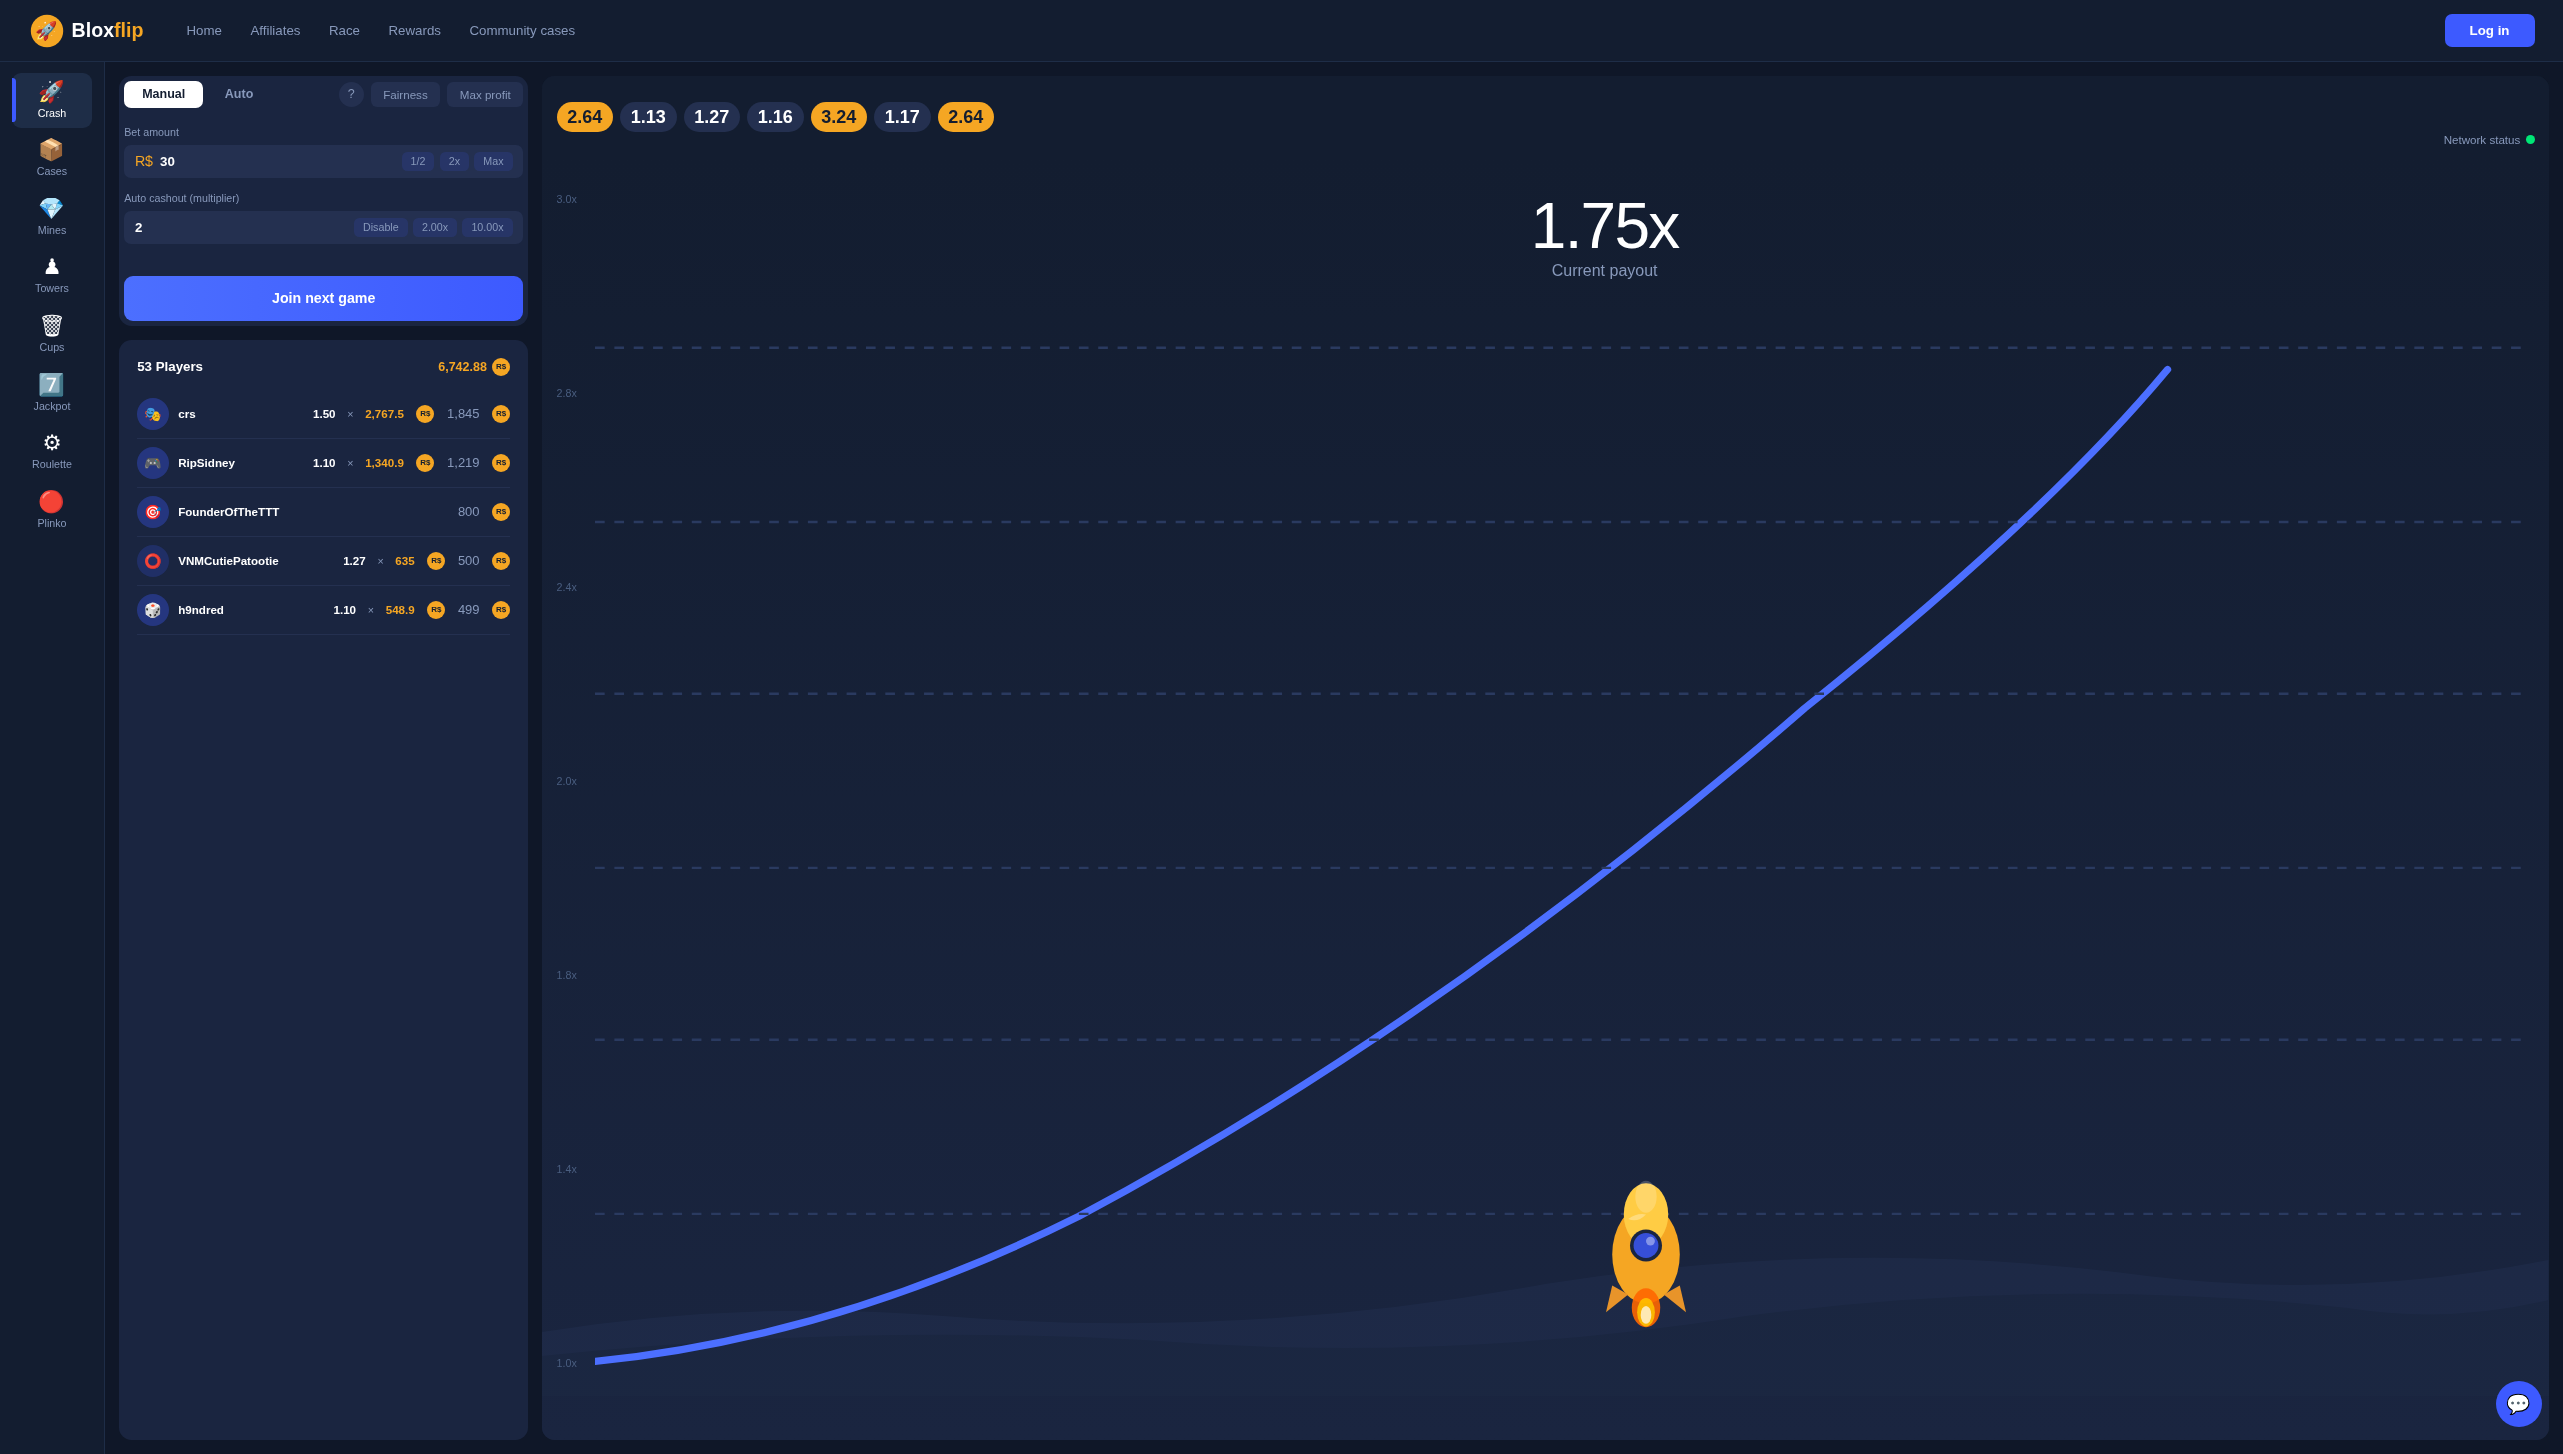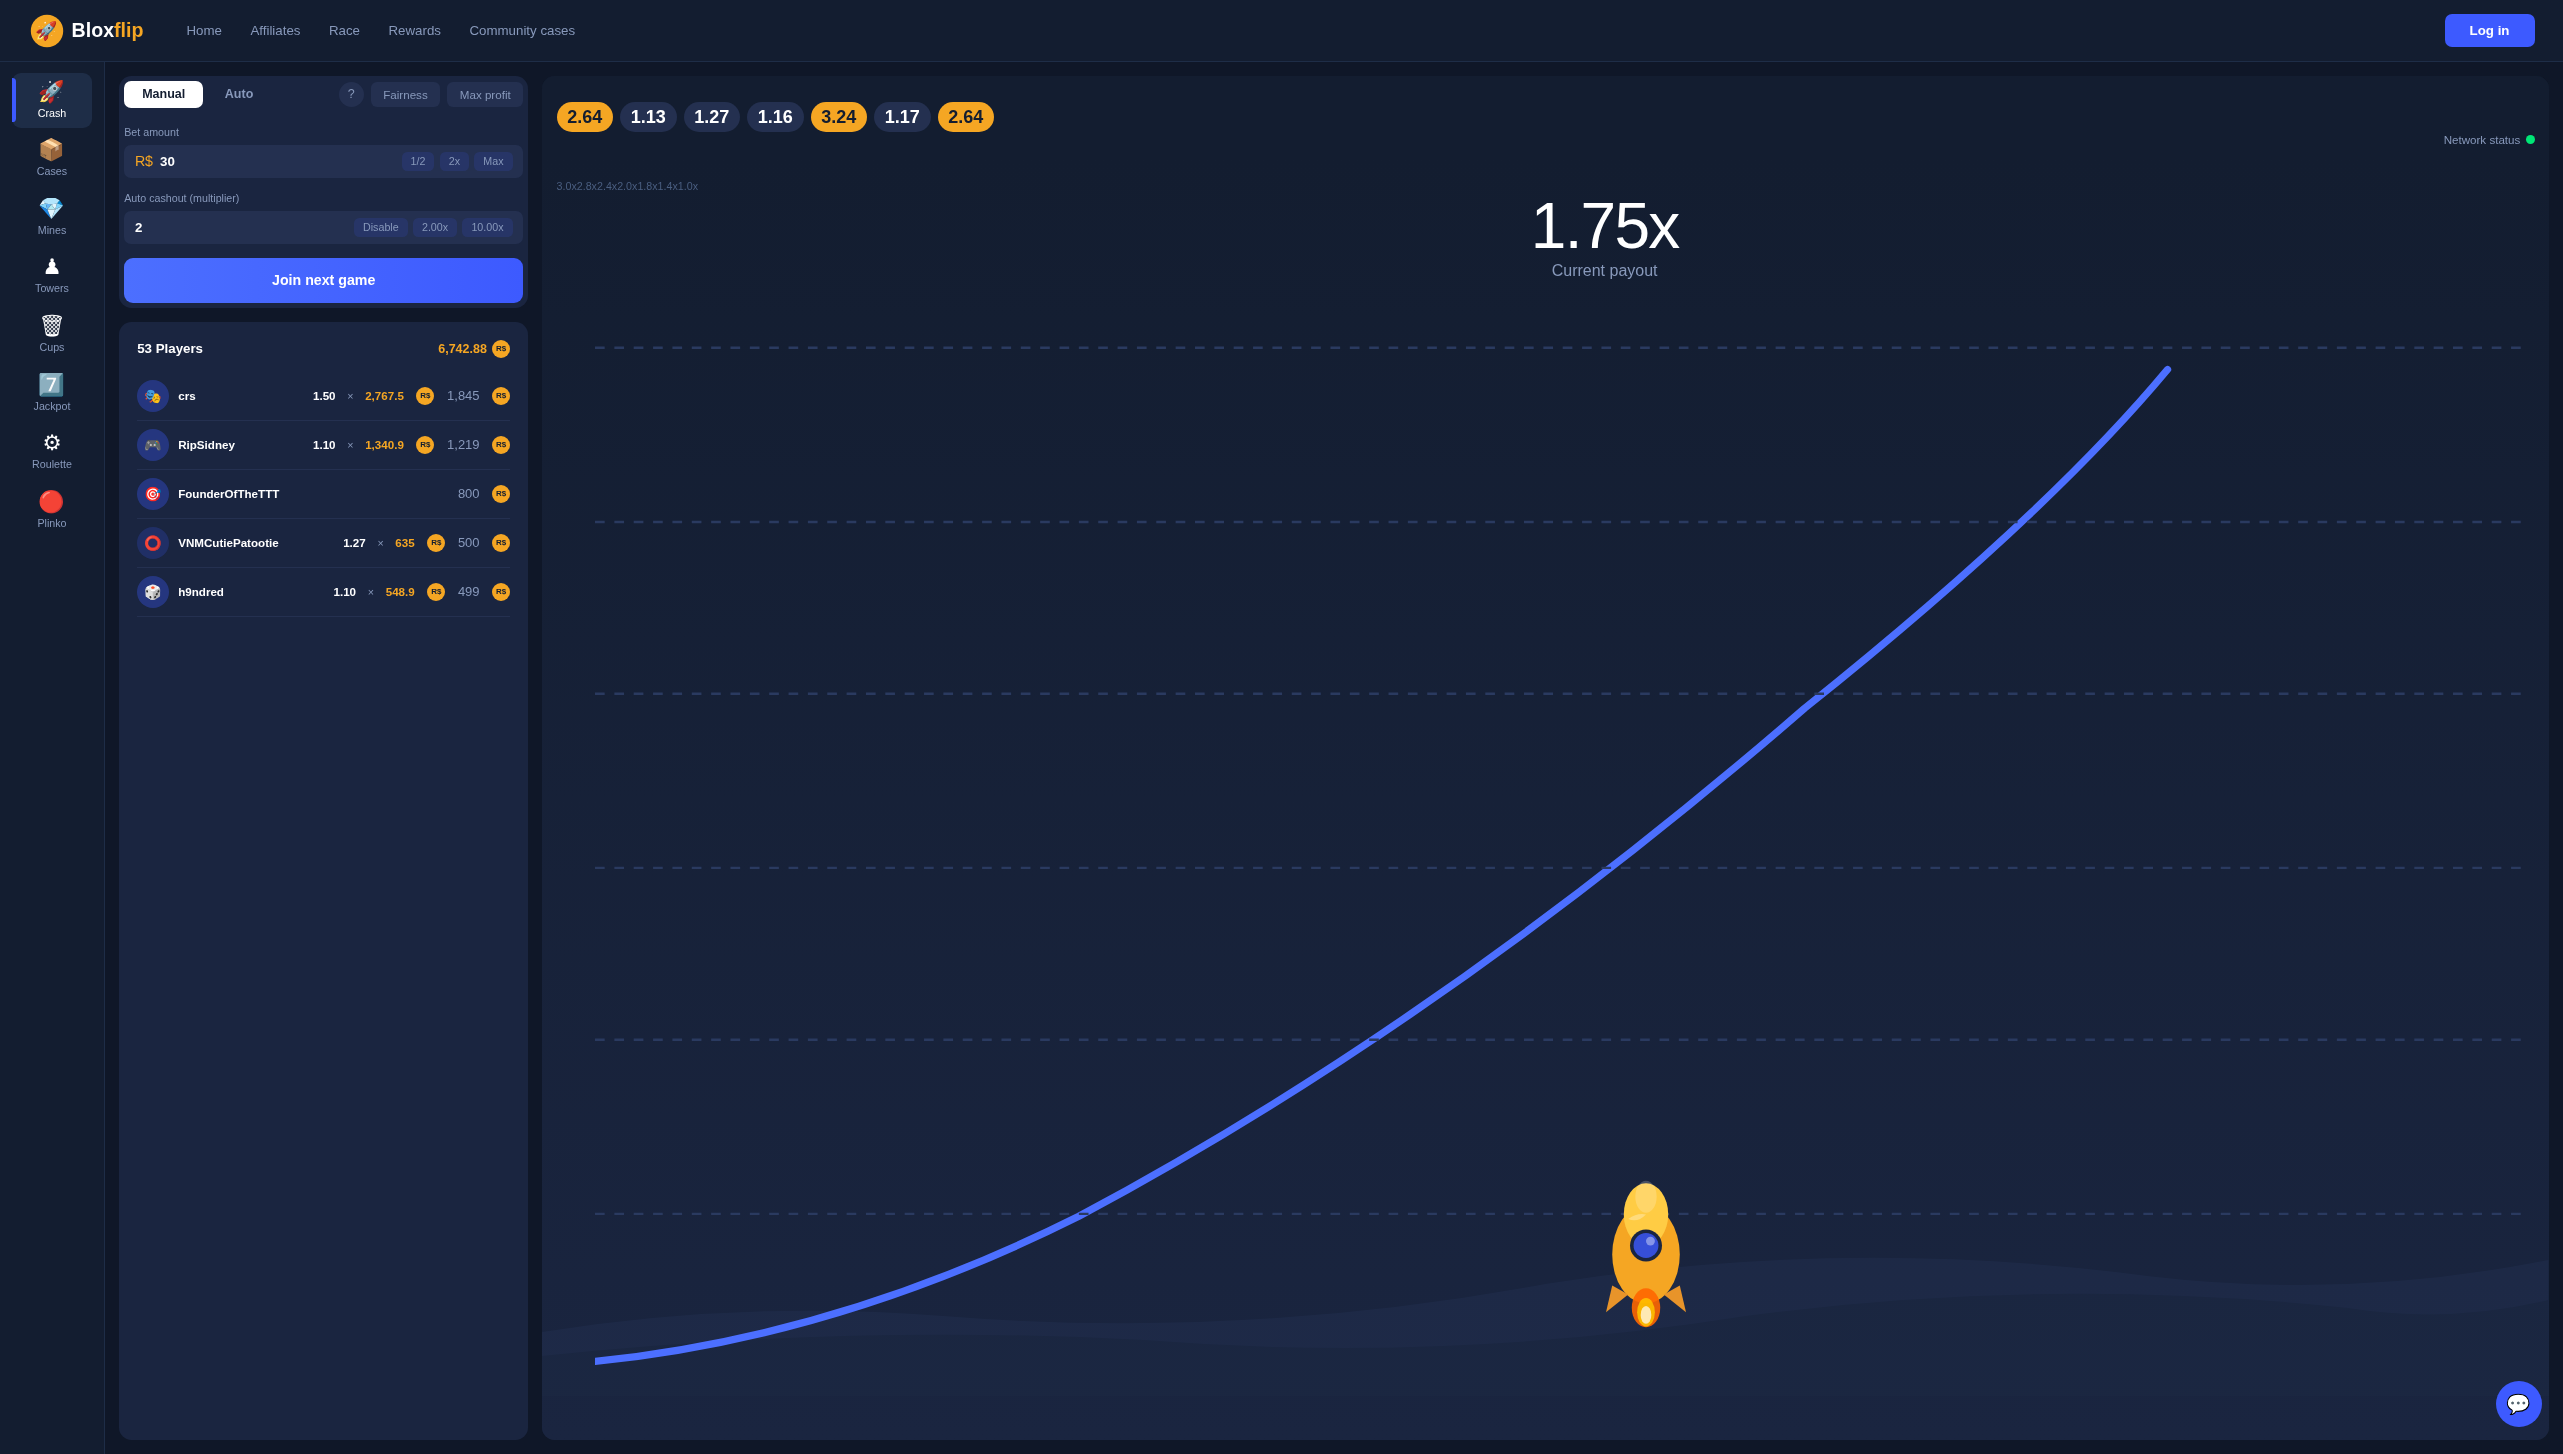--- a/index.html
+++ b/index.html
@@ -206,21 +206,21 @@
     .join-btn {
       width: 100%;
       padding: 14.2px;
       background: linear-gradient(90deg, #4c6fff, #3d5aff);
       border: none;
       border-radius: 9px;
       color: #fff;
       font-size: 14.2px;
       font-weight: 700;
       cursor: pointer;
-      margin-top: 0;
+      margin-top: 18px;
     }
     .question-btn {
       width: 25px;
       height: 25px;
       border-radius: 50%;
       background: #243050;
       border: none;
       color: #8899bb;
       font-size: 12.5px;
       cursor: pointer;
@@ -386,23 +386,24 @@
     .payout-label {
       font-size: 16px;
       color: #8899bb;
       margin-top: 3.6px;
     }
 
     
     .chart-y-labels {
       position: absolute;
       left: 14.2px;
-      top: 4px;
+      top: 17px;
       bottom: 53px;
       display: flex;
+      flex-direction: column;
       justify-content: space-between;
       padding: 18px 0;
     }
     .chart-y-label {
       font-size: 10.7px;
       color: #4a5e80;
     }
 
     
     .chart-x-labels {

